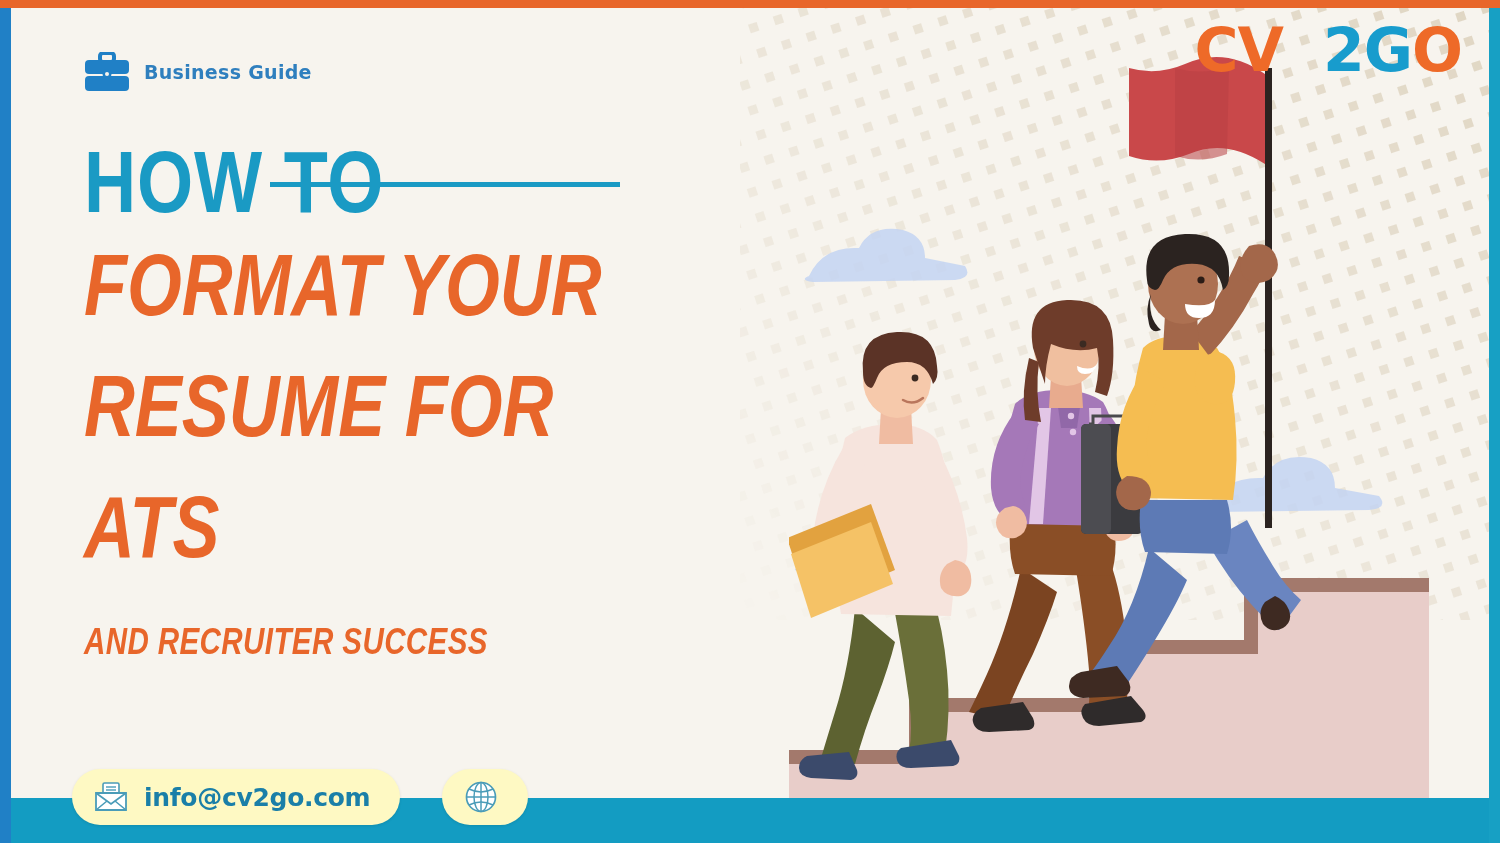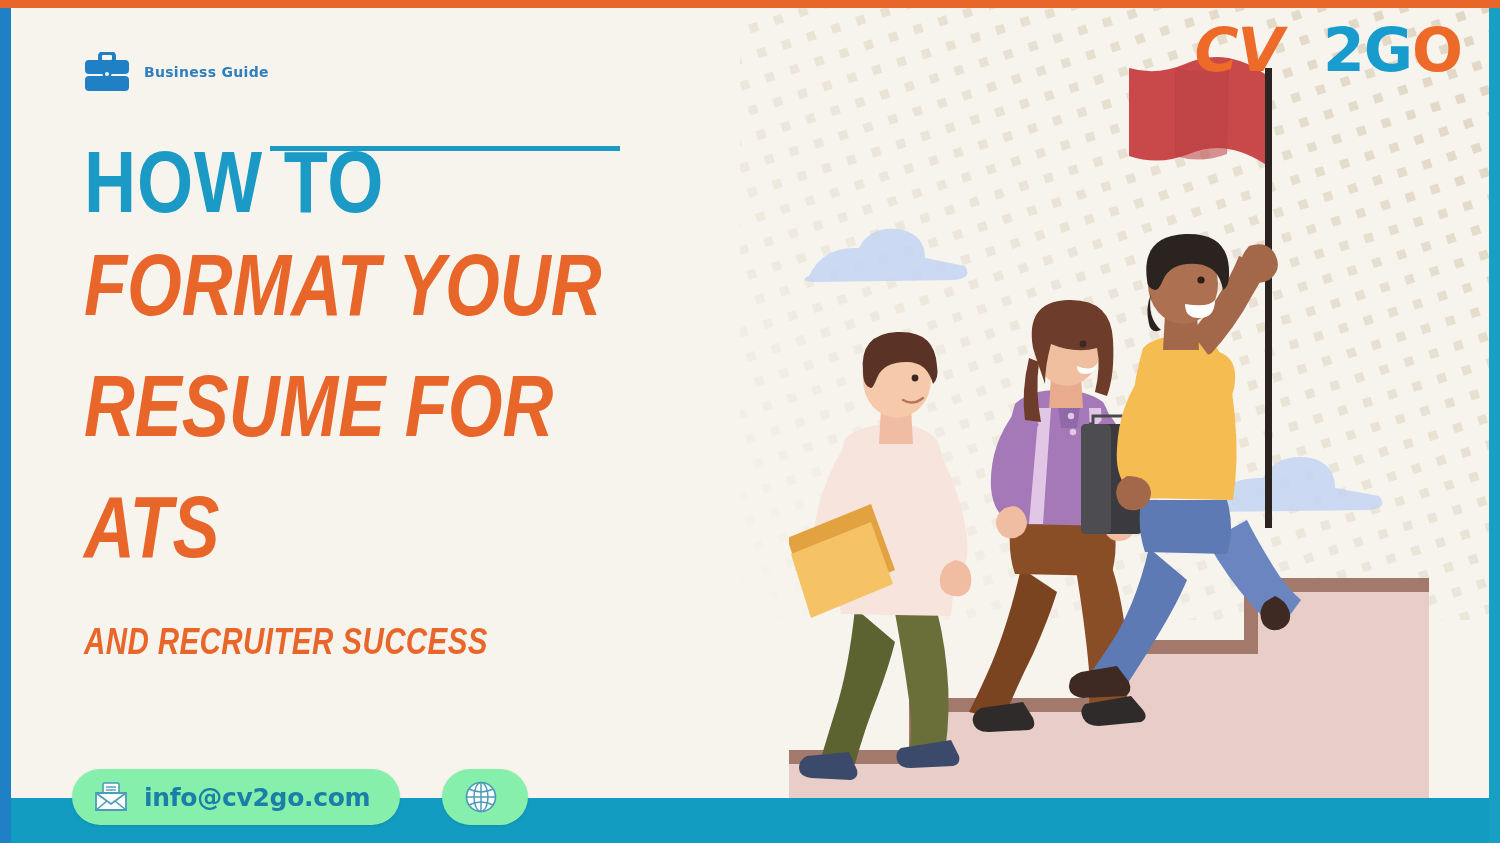--- a/index.html
+++ b/index.html
@@ -22,35 +22,35 @@
     background:linear-gradient(90deg,#1a8fbe 0 11px,#139cc2 11px 100%);}
 
   
   .halftone{
     position:absolute;right:0;top:0;width:760px;height:620px;z-index:1;pointer-events:none;
   }
 
   
   .badge{position:absolute;left:84px;top:52px;display:flex;align-items:center;gap:14px;z-index:20;}
   .badge-label{
-    color:#2f7fbe;font-weight:bold;font-size:14px;letter-spacing:.3px;
+    color:#2f7fbe;font-weight:bold;font-size:19px;letter-spacing:.3px;
     font-family:"DejaVu Sans", sans-serif;
   }
 
   
   .logo{position:absolute;right:38px;top:20px;z-index:20;
     font-family:"DejaVu Sans", sans-serif;font-weight:bold;font-size:60px;
     letter-spacing:-1px;line-height:1;display:flex;}
-  .logo .o1{color:#ee6a28;font-style:italic;}
+  .logo .o1{color:#ee6a28;}
   .logo .b1{color:#189ccd;margin-left:40px;}
   .logo .o2{color:#ee6a28;}
 
   
   .headline{position:absolute;left:84px;top:140px;z-index:20;width:780px;}
-  .h-row{display:flex;align-items:flex-start;}
+  .h-row{display:flex;align-items:center;}
   .h-how{
     color:#1a9ac4;font-weight:bold;font-size:88px;line-height:.95;
     letter-spacing:1px;
     font-family:"Liberation Sans Narrow","Liberation Sans",sans-serif;
     transform:scaleX(.82);transform-origin:left center;white-space:nowrap;
   }
   .h-rule{height:5px;width:350px;background:#1a9ac4;margin-left:-180px;margin-top:6px;}
   .h-big{
     color:#e8662a;font-weight:bold;font-style:italic;font-size:88px;
     line-height:1.38;letter-spacing:0px;
@@ -60,21 +60,21 @@
   .h-sub{
     color:#e8662a;font-weight:bold;font-style:italic;font-size:36px;
     line-height:1.1;margin-top:34px;letter-spacing:.5px;
     font-family:"Liberation Sans Narrow","Liberation Sans",sans-serif;
     transform:scaleX(.82);transform-origin:left top;white-space:nowrap;
   }
 
   
   .pills{position:absolute;left:72px;bottom:18px;display:flex;gap:42px;z-index:35;}
   .pill{
-    background:#86efac;border-radius:40px;height:56px;display:flex;align-items:center;
+    background:#fef9c3;border-radius:40px;height:56px;display:flex;align-items:center;
     padding:0 30px 0 22px;gap:16px;box-shadow:0 1px 3px rgba(0,0,0,.10);
   }
   .pill-text{color:#1a7fa8;font-weight:bold;font-size:25px;letter-spacing:-.3px;
     font-family:"DejaVu Sans", sans-serif;}
 
   
   .illus{position:absolute;right:11px;top:8px;width:700px;height:790px;z-index:10;}
 </style>
 </head>
 <body>

